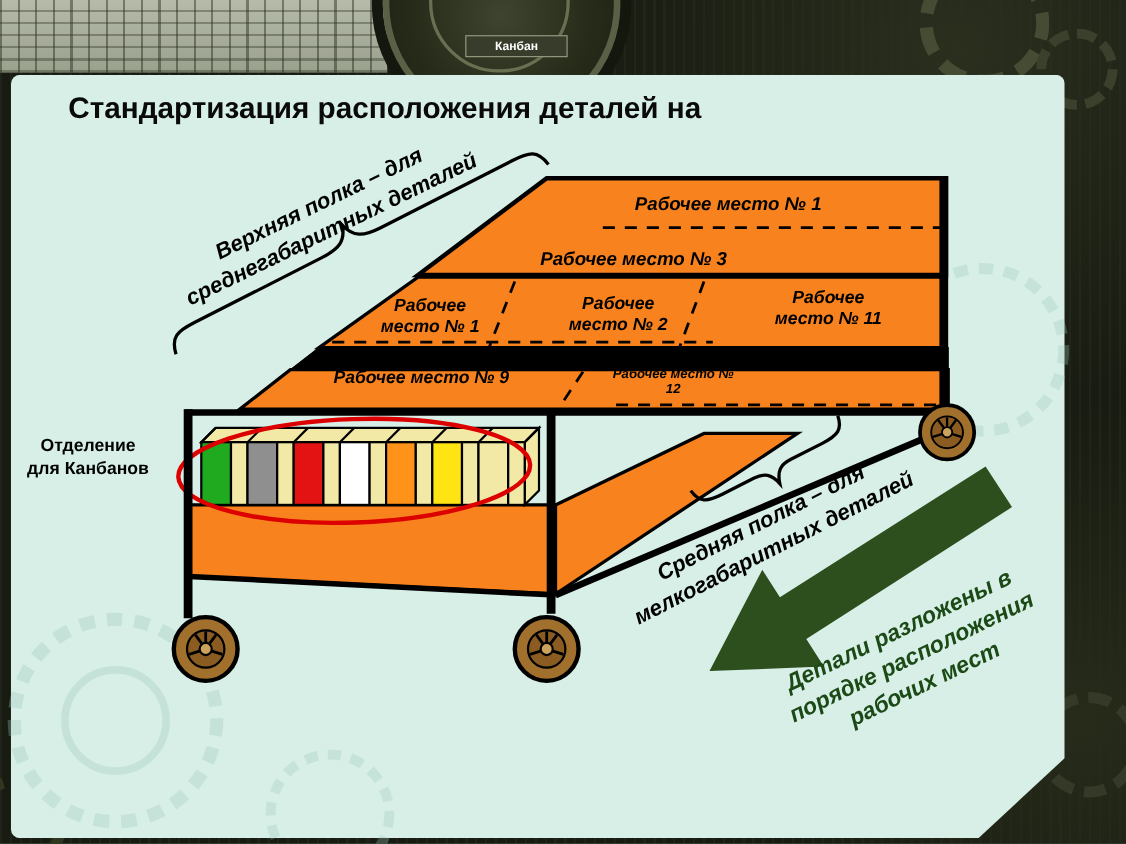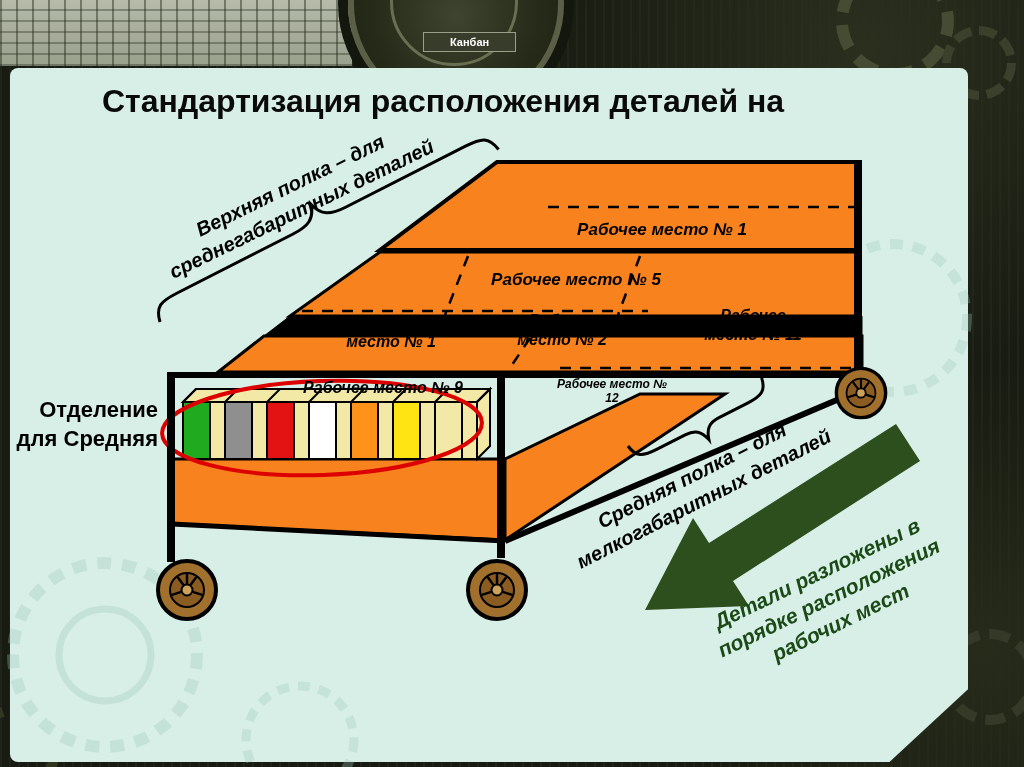--- a/index.html
+++ b/index.html
@@ -30,27 +30,27 @@
 
   .kanban-tab{position:absolute;left:423px;top:32px;background:#383c2a;border:1px solid #9aa085;color:#fff;
     font-size:11px;font-weight:bold;padding:3px 26px;z-index:5;}
 
   .panel{position:absolute;left:10px;top:68px;width:958px;height:694px;background:#d7efe7;border-radius:8px;
     clip-path:polygon(0 0,100% 0,100% 89.5%,91.8% 100%,0 100%);z-index:1;}
 
   svg.art{position:absolute;left:0;top:0;z-index:2;}
 
   .txt{position:absolute;z-index:3;color:#000;}
-  .title{left:62px;top:82px;width:700px;font-size:32px;font-weight:800;line-height:1.22;color:#0a0a0a;margin-left:40px;}
-  .wp{position:absolute;z-index:3;color:#000;font-style:italic;font-weight:bold;text-align:center;line-height:1.2;transform:translate(-50%,-50%);margin-top:44px;}
+  .title{left:62px;top:82px;width:700px;font-size:27px;font-weight:800;line-height:1.22;color:#0a0a0a;}
+  .wp{position:absolute;z-index:3;color:#000;font-style:italic;font-weight:bold;text-align:center;line-height:1.2;transform:translate(-50%,-50%);}
   .note{font-style:italic;font-weight:bold;text-align:center;line-height:1.28;}
   .note-top{left:128px;top:172px;width:336px;font-size:20px;transform:rotate(-26deg);}
   .note-mid{left:545px;top:462px;width:306px;font-size:20px;transform:rotate(-27deg);}
   .arrow-note{left:700px;top:558px;width:258px;font-size:21px;transform:rotate(-26deg);color:#1c4a16;}
-  .kanban-label{left:2px;top:396px;width:156px;font-size:22px;font-weight:bold;text-align:right;line-height:1.3;}
+  .kanban-label{left:2px;top:396px;width:156px;font-size:16px;font-weight:bold;text-align:center;line-height:1.3;}
 </style>
 </head>
 <body>
 
 <div class="bgtex"></div>
 <div class="etch"></div>
 <div class="gear" id="gearA"></div>
 <div class="gear" id="gearB"></div>
 <div class="gear" id="gearC"></div>
 <div class="gear" id="gearD"></div>
@@ -171,21 +171,21 @@
   </g>
 
   <polygon points="896,424 709,543 693,518 645,610 749,606 733,581 920,461" fill="#2c4f1d"></polygon>
 </svg>
 
 <div class="txt title">
   <div>Стандартизация расположения деталей на</div>
 </div>
 
 <div class="wp" style="left:662px;top:186px;width:230px;font-size:17px">Рабочее место № 1</div>
-<div class="wp" style="left:576px;top:236px;width:230px;font-size:17px">Рабочее место № 5</div>
+<div class="wp" style="left:576px;top:236px;width:230px;font-size:17px">Рабочее место № 3</div>
 <div class="wp" style="left:391px;top:288px;width:105px;font-size:16px">Рабочее место № 1</div>
 <div class="wp" style="left:562px;top:286px;width:105px;font-size:16px">Рабочее место № 2</div>
 <div class="wp" style="left:753px;top:281px;width:115px;font-size:16px">Рабочее место № 11</div>
 <div class="wp" style="left:383px;top:344px;width:215px;font-size:16px">Рабочее место № 9</div>
 <div class="wp" style="left:612px;top:347px;width:115px;font-size:12px">Рабочее место № 12</div>
 
 <div class="txt note note-top">
   <div>Верхняя полка – для</div>
   <div>среднегабаритных деталей</div>
 </div>
@@ -196,14 +196,14 @@
 </div>
 
 <div class="txt note arrow-note">
   <div>Детали разложены в</div>
   <div>порядке расположения</div>
   <div>рабочих мест</div>
 </div>
 
 <div class="txt kanban-label">
   <div>Отделение</div>
-  <div>для Средняя</div>
+  <div>для Канбанов</div>
 </div>
 
 </body></html>

